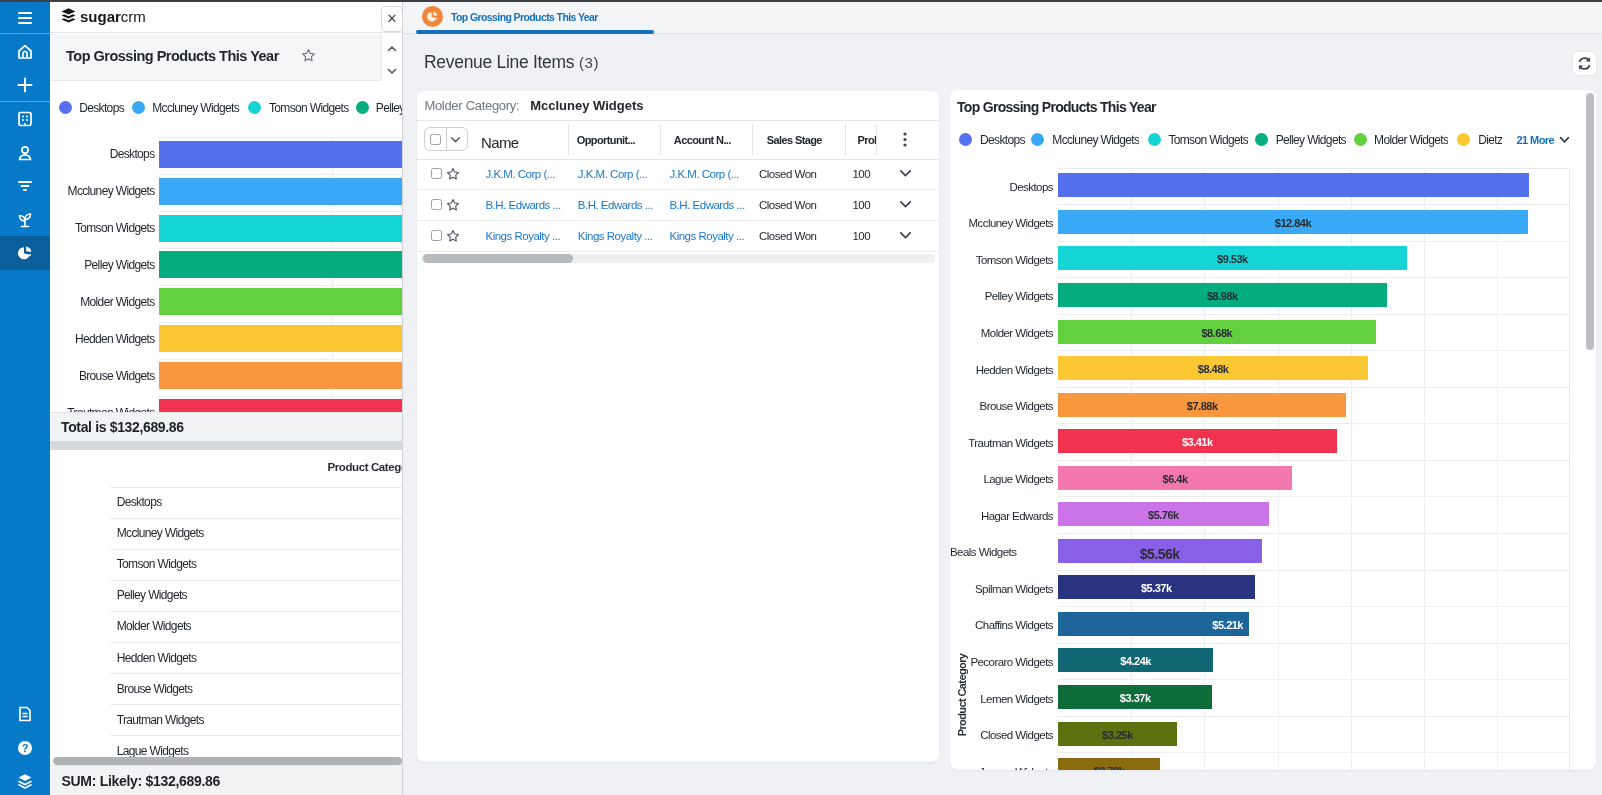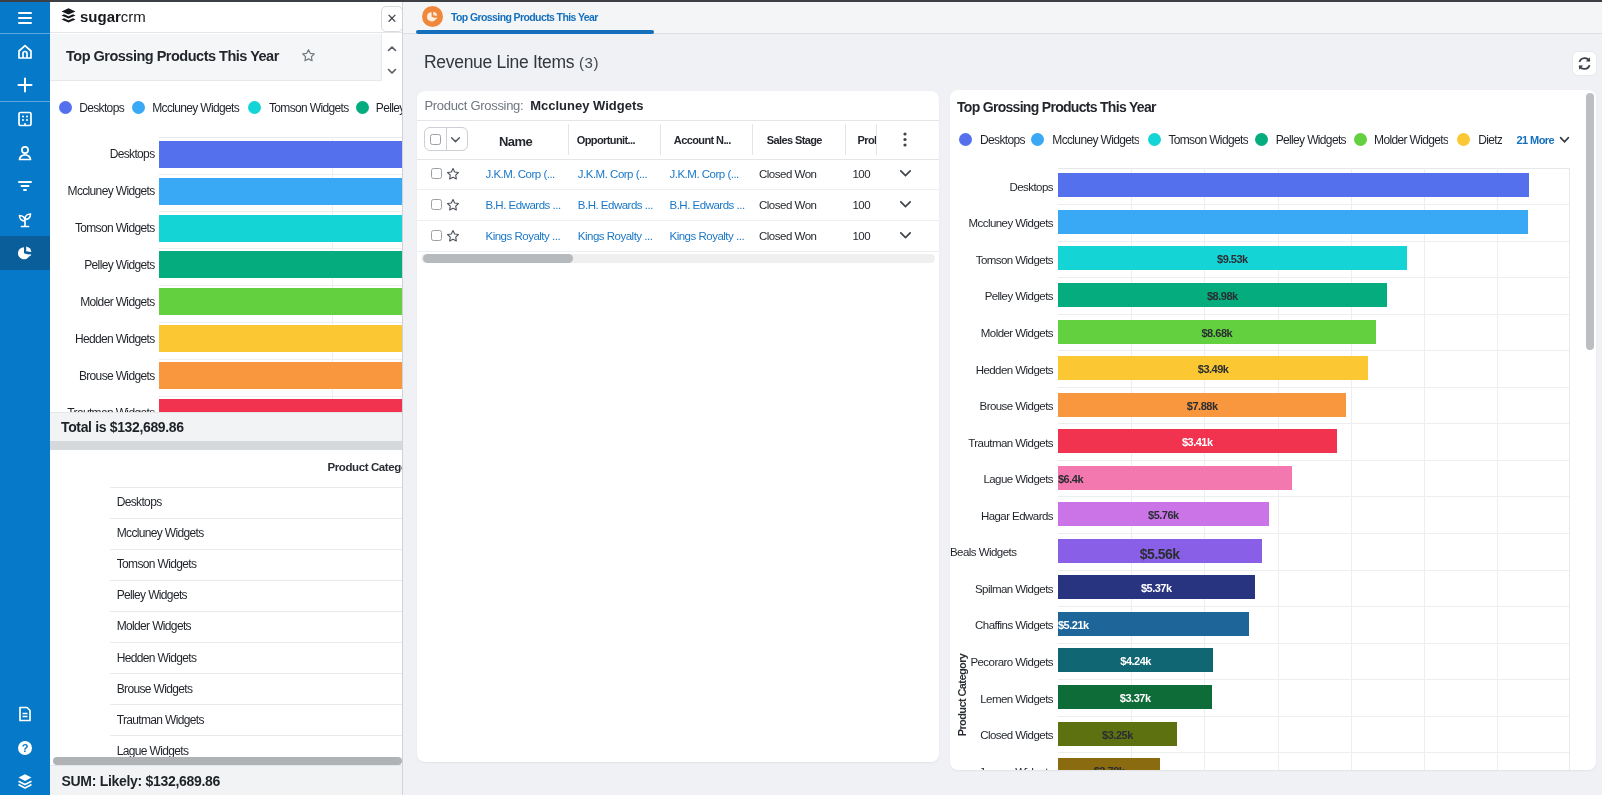--- a/index.html
+++ b/index.html
@@ -190,38 +190,38 @@
           <path d="M16.7 9.1 A5.6 5.6 0 0 0 6.4 9.9"></path>
           <path d="M6.3 13.9 A5.6 5.6 0 0 0 16.6 13.1"></path>
         </g>
         <path d="M16.9 5.3 L17 9.6 L12.8 9.4 Z" fill="#3e444b"></path>
         <path d="M6.1 17.7 L6 13.4 L10.2 13.6 Z" fill="#3e444b"></path>
       </svg>
     </div>
 <div class="a" style="left:21.0px;top:52px;font-size:17.5px;letter-spacing:-.3px;color:#32373d">Revenue Line Items</div>
 <div class="a" style="left:176.0px;top:54px;font-size:15px;letter-spacing:.6px;color:#43484e">(3)</div>
 <div class="a" style="left:14.0px;top:91px;width:522px;height:671px;background:#fff;border-radius:8px;box-shadow:0 1px 2px rgba(20,30,40,.06)">
-<div class="a" style="left:7.4px;top:7px;font-size:13px;letter-spacing:-.3px;color:#6f7780">Product Grossing:</div>
+<div class="a" style="left:7.4px;top:7px;font-size:13px;letter-spacing:-.3px;color:#6f7780">Molder Category:</div>
 <div class="a" style="left:113.2px;top:7px;font-size:13px;font-weight:bold;color:#23272d">Mccluney Widgets</div>
 <div class="a" style="left:0;top:28.5px;width:522px;height:1px;background:#e3e5e8"></div>
 <div class="a" style="left:0;top:67.5px;width:522px;height:1px;background:#e3e5e8"></div>
 <div class="a" style="left:151.3px;top:33px;width:1px;height:30.5px;background:#e3e5e8"></div>
 <div class="a" style="left:243.2px;top:33px;width:1px;height:30.5px;background:#e3e5e8"></div>
 <div class="a" style="left:335.0px;top:33px;width:1px;height:30.5px;background:#e3e5e8"></div>
 <div class="a" style="left:427.6px;top:33px;width:1px;height:30.5px;background:#e3e5e8"></div>
 <div class="a" style="left:458.6px;top:33px;width:1px;height:30.5px;background:#e3e5e8"></div>
 <div class="a" style="left:7.0px;top:36px;width:44px;height:24px;border:1px solid #ccd0d4;border-radius:6px;background:#fff"></div>
 <div class="a" style="left:29.0px;top:36px;width:1px;height:24px;background:#ccd0d4"></div>
 <div class="a" style="left:12.5px;top:42.5px;width:11px;height:11px;border:1.4px solid #9aa0a6;border-radius:2.5px"></div>
 <div class="a" style="left:33.0px;top:45px">
         <svg width="11" height="8" viewBox="0 0 11 8">
           <path d="M1.6 1.8 L5.5 5.6 L9.4 1.8" fill="none" stroke="#555b61" stroke-width="1.5" stroke-linecap="round"></path>
         </svg>
       </div>
-<div class="a" style="left:82px;top:43px;width:60px;overflow:hidden;font-size:13px;letter-spacing:-.6px;color:#24282e;font-weight:bold">Name</div>
+<div class="a" style="left:64px;top:43px;width:60px;overflow:hidden;font-size:15px;letter-spacing:-.6px;color:#24282e;font-weight:normal">Name</div>
 <div class="a" style="left:159.8px;top:43px;width:70px;overflow:hidden;font-size:11px;letter-spacing:-.6px;color:#24282e;font-weight:bold">Opportunit...</div>
 <div class="a" style="left:256.8px;top:43px;width:70px;overflow:hidden;font-size:11px;letter-spacing:-.6px;color:#24282e;font-weight:bold">Account N...</div>
 <div class="a" style="left:349.7px;top:43px;width:70px;overflow:hidden;font-size:11px;letter-spacing:-.6px;color:#24282e;font-weight:bold">Sales Stage</div>
 <div class="a" style="left:440.5px;top:43px;width:18px;overflow:hidden;font-size:11px;letter-spacing:-.6px;color:#24282e;font-weight:bold">Prob</div>
 <div class="a" style="left:486.0px;top:41px">
         <svg width="4" height="15" viewBox="0 0 4 15">
           <circle cx="2" cy="2" r="1.6" fill="#3e444b"></circle>
           <circle cx="2" cy="7.5" r="1.6" fill="#3e444b"></circle>
           <circle cx="2" cy="13" r="1.6" fill="#3e444b"></circle>
         </svg>
@@ -321,53 +321,54 @@
 <div class="a" style="left:108.0px;top:443.0px;width:511.0px;height:1px;background:#eceef0"></div>
 <div class="a" style="left:108.0px;top:479.5px;width:511.0px;height:1px;background:#eceef0"></div>
 <div class="a" style="left:108.0px;top:516.1px;width:511.0px;height:1px;background:#eceef0"></div>
 <div class="a" style="left:108.0px;top:552.6px;width:511.0px;height:1px;background:#eceef0"></div>
 <div class="a" style="left:108.0px;top:589.2px;width:511.0px;height:1px;background:#eceef0"></div>
 <div class="a" style="left:108.0px;top:625.8px;width:511.0px;height:1px;background:#eceef0"></div>
 <div class="a" style="left:108.0px;top:662.3px;width:511.0px;height:1px;background:#eceef0"></div>
 <div class="a" style="left:108.0px;top:83.3px;width:471.0px;height:24px;background:#5570ec"></div>
 <div class="a ax" style="left:0;top:90.8px;width:103.0px;text-align:right">Desktops</div>
 <div class="a" style="left:108.0px;top:119.8px;width:469.9px;height:24px;background:#39a9f5"></div>
+<div class="a" style="left:108.0px;top:126.8px;width:469.9px;text-align:center;font-size:11px;letter-spacing:-.5px;font-weight:bold;color:#2a2e33">$12.84k</div>
 <div class="a ax" style="left:0;top:127.3px;width:103.0px;text-align:right">Mccluney Widgets</div>
 <div class="a" style="left:108.0px;top:156.4px;width:348.8px;height:24px;background:#14d4d6"></div>
 <div class="a" style="left:108.0px;top:163.4px;width:348.8px;text-align:center;font-size:11px;letter-spacing:-.5px;font-weight:bold;color:#2a2e33">$9.53k</div>
 <div class="a ax" style="left:0;top:163.9px;width:103.0px;text-align:right">Tomson Widgets</div>
 <div class="a" style="left:108.0px;top:192.9px;width:328.6px;height:24px;background:#05ad7e"></div>
 <div class="a" style="left:108.0px;top:199.9px;width:328.6px;text-align:center;font-size:11px;letter-spacing:-.5px;font-weight:bold;color:#2a2e33">$8.98k</div>
 <div class="a ax" style="left:0;top:200.4px;width:103.0px;text-align:right">Pelley Widgets</div>
 <div class="a" style="left:108.0px;top:229.5px;width:317.6px;height:24px;background:#63d03f"></div>
 <div class="a" style="left:108.0px;top:236.5px;width:317.6px;text-align:center;font-size:11px;letter-spacing:-.5px;font-weight:bold;color:#2a2e33">$8.68k</div>
 <div class="a ax" style="left:0;top:237.0px;width:103.0px;text-align:right">Molder Widgets</div>
 <div class="a" style="left:108.0px;top:266.1px;width:310.3px;height:24px;background:#fbc732"></div>
-<div class="a" style="left:108.0px;top:273.1px;width:310.3px;text-align:center;font-size:11px;letter-spacing:-.5px;font-weight:bold;color:#2a2e33">$3.49k</div>
+<div class="a" style="left:108.0px;top:273.1px;width:310.3px;text-align:center;font-size:11px;letter-spacing:-.5px;font-weight:bold;color:#2a2e33">$8.48k</div>
 <div class="a ax" style="left:0;top:273.6px;width:103.0px;text-align:right">Hedden Widgets</div>
 <div class="a" style="left:108.0px;top:302.6px;width:288.4px;height:24px;background:#f8973d"></div>
 <div class="a" style="left:108.0px;top:309.6px;width:288.4px;text-align:center;font-size:11px;letter-spacing:-.5px;font-weight:bold;color:#2a2e33">$7.88k</div>
 <div class="a ax" style="left:0;top:310.1px;width:103.0px;text-align:right">Brouse Widgets</div>
 <div class="a" style="left:108.0px;top:339.1px;width:278.5px;height:24px;background:#f2334f"></div>
 <div class="a" style="left:108.0px;top:346.1px;width:278.5px;text-align:center;font-size:11px;letter-spacing:-.5px;font-weight:bold;color:#fff">$3.41k</div>
 <div class="a ax" style="left:0;top:346.6px;width:103.0px;text-align:right">Trautman Widgets</div>
 <div class="a" style="left:108.0px;top:375.7px;width:234.2px;height:24px;background:#f478b0"></div>
-<div class="a" style="left:108.0px;top:382.7px;width:234.2px;text-align:left;font-size:11px;letter-spacing:-.5px;font-weight:bold;color:#2a2e33">$6.4k</div>
+<div class="a" style="left:108.0px;top:382.7px;width:234.2px;text-align:center;font-size:11px;letter-spacing:-.5px;font-weight:bold;color:#2a2e33">$6.4k</div>
 <div class="a ax" style="left:0;top:383.2px;width:103.0px;text-align:right">Lague Widgets</div>
 <div class="a" style="left:108.0px;top:412.2px;width:210.8px;height:24px;background:#cb74e8"></div>
 <div class="a" style="left:108.0px;top:419.2px;width:210.8px;text-align:center;font-size:11px;letter-spacing:-.5px;font-weight:bold;color:#2a2e33">$5.76k</div>
 <div class="a ax" style="left:0;top:419.8px;width:103.0px;text-align:right">Hagar Edwards</div>
 <div class="a" style="left:108.0px;top:448.8px;width:203.5px;height:24px;background:#8a5fe8"></div>
 <div class="a" style="left:108.0px;top:455.8px;width:203.5px;text-align:center;font-size:14px;letter-spacing:-.5px;font-weight:bold;color:#2a2e33">$5.56k</div>
 <div class="a ax" style="left:0;top:456.3px;width:103.0px;text-align:left">Beals Widgets</div>
 <div class="a" style="left:108.0px;top:485.3px;width:196.5px;height:24px;background:#283480"></div>
 <div class="a" style="left:108.0px;top:492.3px;width:196.5px;text-align:center;font-size:11px;letter-spacing:-.5px;font-weight:bold;color:#fff">$5.37k</div>
 <div class="a ax" style="left:0;top:492.8px;width:103.0px;text-align:right">Spilman Widgets</div>
 <div class="a" style="left:108.0px;top:521.9px;width:190.7px;height:24px;background:#1e6599"></div>
-<div class="a" style="left:108.0px;top:528.9px;width:185px;text-align:left;font-size:11px;letter-spacing:-.5px;font-weight:bold;color:#fff">$5.21k</div>
+<div class="a" style="left:108.0px;top:528.9px;width:185px;text-align:right;font-size:11px;letter-spacing:-.5px;font-weight:bold;color:#fff">$5.21k</div>
 <div class="a ax" style="left:0;top:529.4px;width:103.0px;text-align:right">Chaffins Widgets</div>
 <div class="a" style="left:108.0px;top:558.4px;width:155.2px;height:24px;background:#116673"></div>
 <div class="a" style="left:108.0px;top:565.4px;width:155.2px;text-align:center;font-size:11px;letter-spacing:-.5px;font-weight:bold;color:#fff">$4.24k</div>
 <div class="a ax" style="left:0;top:565.9px;width:103.0px;text-align:right">Pecoraro Widgets</div>
 <div class="a" style="left:108.0px;top:595.0px;width:154.4px;height:24px;background:#0d6c38"></div>
 <div class="a" style="left:108.0px;top:602.0px;width:154.4px;text-align:center;font-size:11px;letter-spacing:-.5px;font-weight:bold;color:#fff">$3.37k</div>
 <div class="a ax" style="left:0;top:602.5px;width:103.0px;text-align:right">Lemen Widgets</div>
 <div class="a" style="left:108.0px;top:631.5px;width:118.9px;height:24px;background:#5e7111"></div>
 <div class="a" style="left:108.0px;top:638.5px;width:118.9px;text-align:center;font-size:11px;letter-spacing:-.5px;font-weight:bold;color:#2a2e33">$3.25k</div>
 <div class="a ax" style="left:0;top:639.0px;width:103.0px;text-align:right">Closed Widgets</div>

